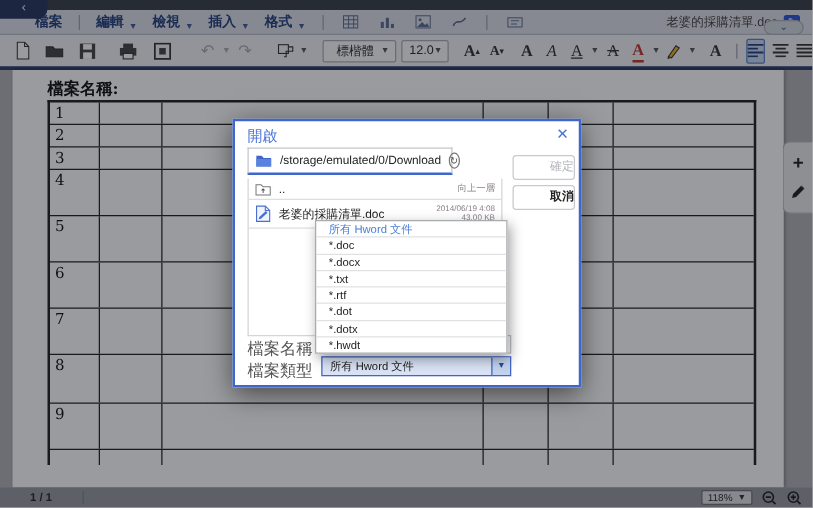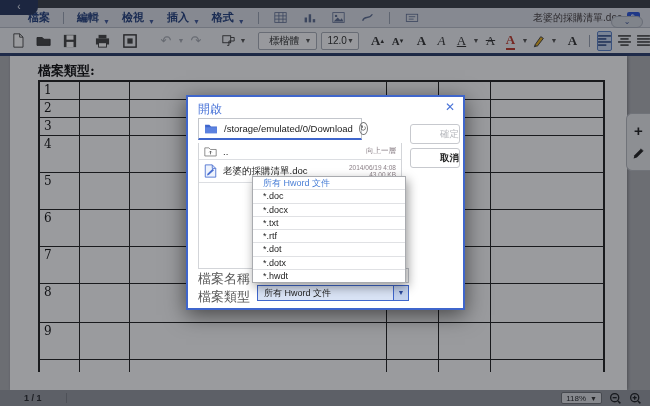--- a/index.html
+++ b/index.html
@@ -290,21 +290,21 @@
           <line x1="0" y1="4.3" x2="14" y2="4.3"></line>
           <line x1="0" y1="7.6" x2="14" y2="7.6"></line>
           <line x1="0" y1="11" x2="14" y2="11"></line>
         </g>
       </svg>
   </div>
 </div>
 
 <div class="abs canvas">
   <div class="abs page">
-    <div class="abs doc-heading">檔案類型:</div>
+    <div class="abs doc-heading">檔案名稱:</div>
     <div class="abs doc-table">
       <div class="trow r-s">
           <div class="tcell c0">1</div>
           <div class="tcell c1"></div>
           <div class="tcell c2"></div>
           <div class="tcell c3"></div>
           <div class="tcell c4"></div>
           <div class="tcell c5"></div>
         </div>
       <div class="trow r-s">

